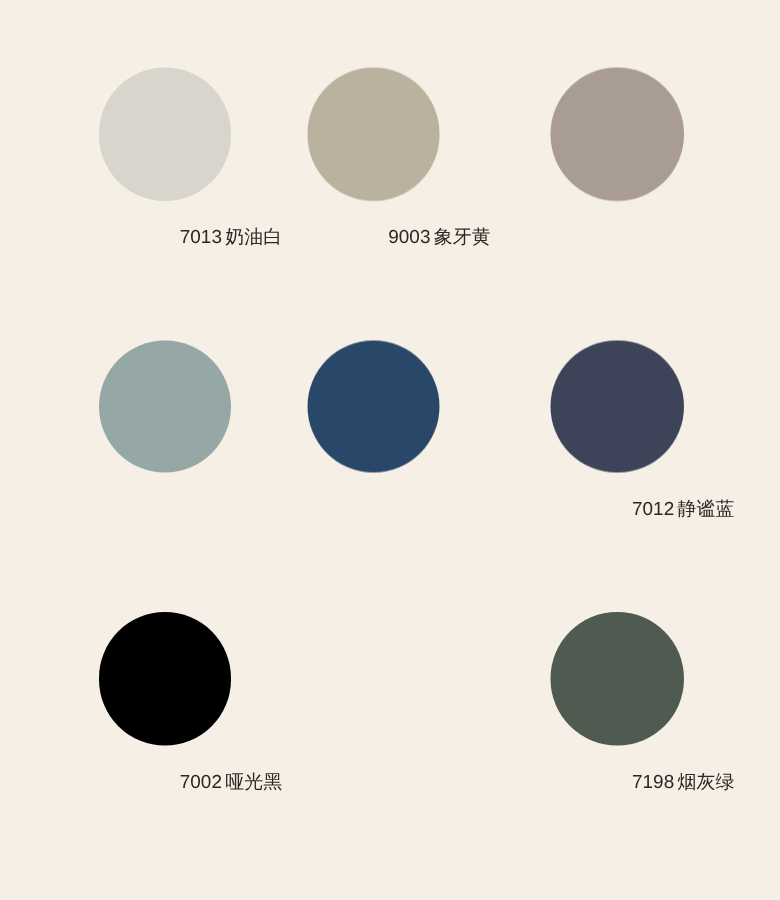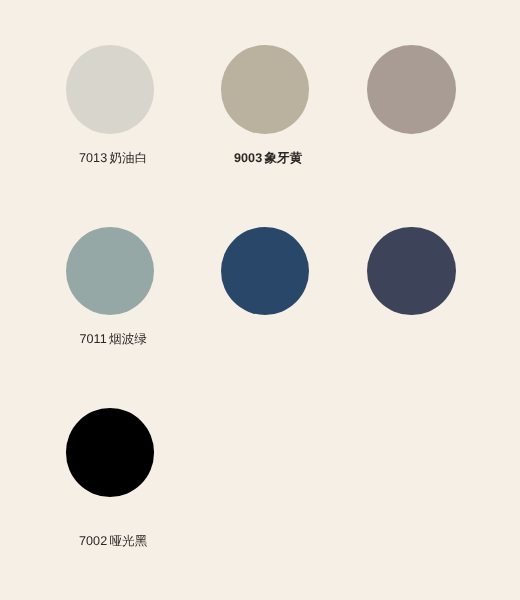--- a/index.html
+++ b/index.html
@@ -23,24 +23,24 @@
     height: 600px;
     box-sizing: border-box;
   }
 
   
   .swatch-cell {
     position: absolute;
     width: 150px;
     height: 120px;
     box-sizing: border-box;
-    text-align: center;
+    text-align: right;
   }
   .swatch-cell.col-1 { left: 35px; }
-  .swatch-cell.col-2 { left: 190px; font-weight: bold; }
+  .swatch-cell.col-2 { left: 174px; }
   .swatch-cell.col-3 { left: 336.5px; }
   .swatch-cell.row-1 { top: 45.25px; }
   .swatch-cell.row-2 { top: 226.65px; }
   .swatch-cell.row-3 { top: 408.15px; }
 
   .swatch-disc {
     display: block;
     width: 88.7px;
     height: 88.7px;
     border-radius: 50%;
@@ -57,21 +57,21 @@
     line-height: 14px;
     letter-spacing: 0.05px;
     word-spacing: -1.3px;
     white-space: nowrap;
     color: #2b2724;
     
     will-change: opacity;
   }
   .row-1 .swatch-label { top: 106.15px; }
   .row-2 .swatch-label { top: 105.45px; }
-  .row-3 .swatch-label { top: 105.45px; margin-top: 20px; }
+  .row-3 .swatch-label { top: 105.45px; }
 </style>
 </head>
 <body style="background: rgb(246, 239, 229);">
 
 <div id="palette-board">
 
   <div class="swatch-cell row-1 col-1">
     <span class="swatch-disc" title="7013 奶油白" style="background: rgb(216, 213, 204);"></span>
     <span class="swatch-label">7013 奶油白</span>
   </div>
@@ -80,31 +80,35 @@
     <span class="swatch-disc" title="9003 象牙黄" style="background: rgb(186, 177, 159);"></span>
     <span class="swatch-label">9003 象牙黄</span>
   </div>
 
   <div class="swatch-cell row-1 col-3">
     <span class="swatch-disc" title="7004 玛瑙灰" style="background: rgb(169, 156, 148);"></span>
   </div>
 
   <div class="swatch-cell row-2 col-1">
     <span class="swatch-disc" title="7011 烟波绿" style="background: rgb(149, 168, 165);"></span>
-    <span class="swatch-label">7011 烟波绿</span>
   </div>
 
   <div class="swatch-cell row-2 col-2">
     <span class="swatch-disc" title="7810 宝石蓝" style="background: rgb(41, 71, 105);"></span>
   </div>
 
   <div class="swatch-cell row-2 col-3">
     <span class="swatch-disc" title="7012 静谧蓝" style="background: rgb(61, 68, 89);"></span>
+    <span class="swatch-label">7012 静谧蓝</span>
   </div>
 
   <div class="swatch-cell row-3 col-1">
     <span class="swatch-disc" title="7002 哑光黑" style="background: rgb(0, 0, 0);"></span>
     <span class="swatch-label">7002 哑光黑</span>
   </div>
 
 
+  <div class="swatch-cell row-3 col-3">
+    <span class="swatch-disc" title="7198 烟灰绿" style="background: rgb(79, 90, 81);"></span>
+    <span class="swatch-label">7198 烟灰绿</span>
+  </div>
 
 </div>
 
 </body></html>

